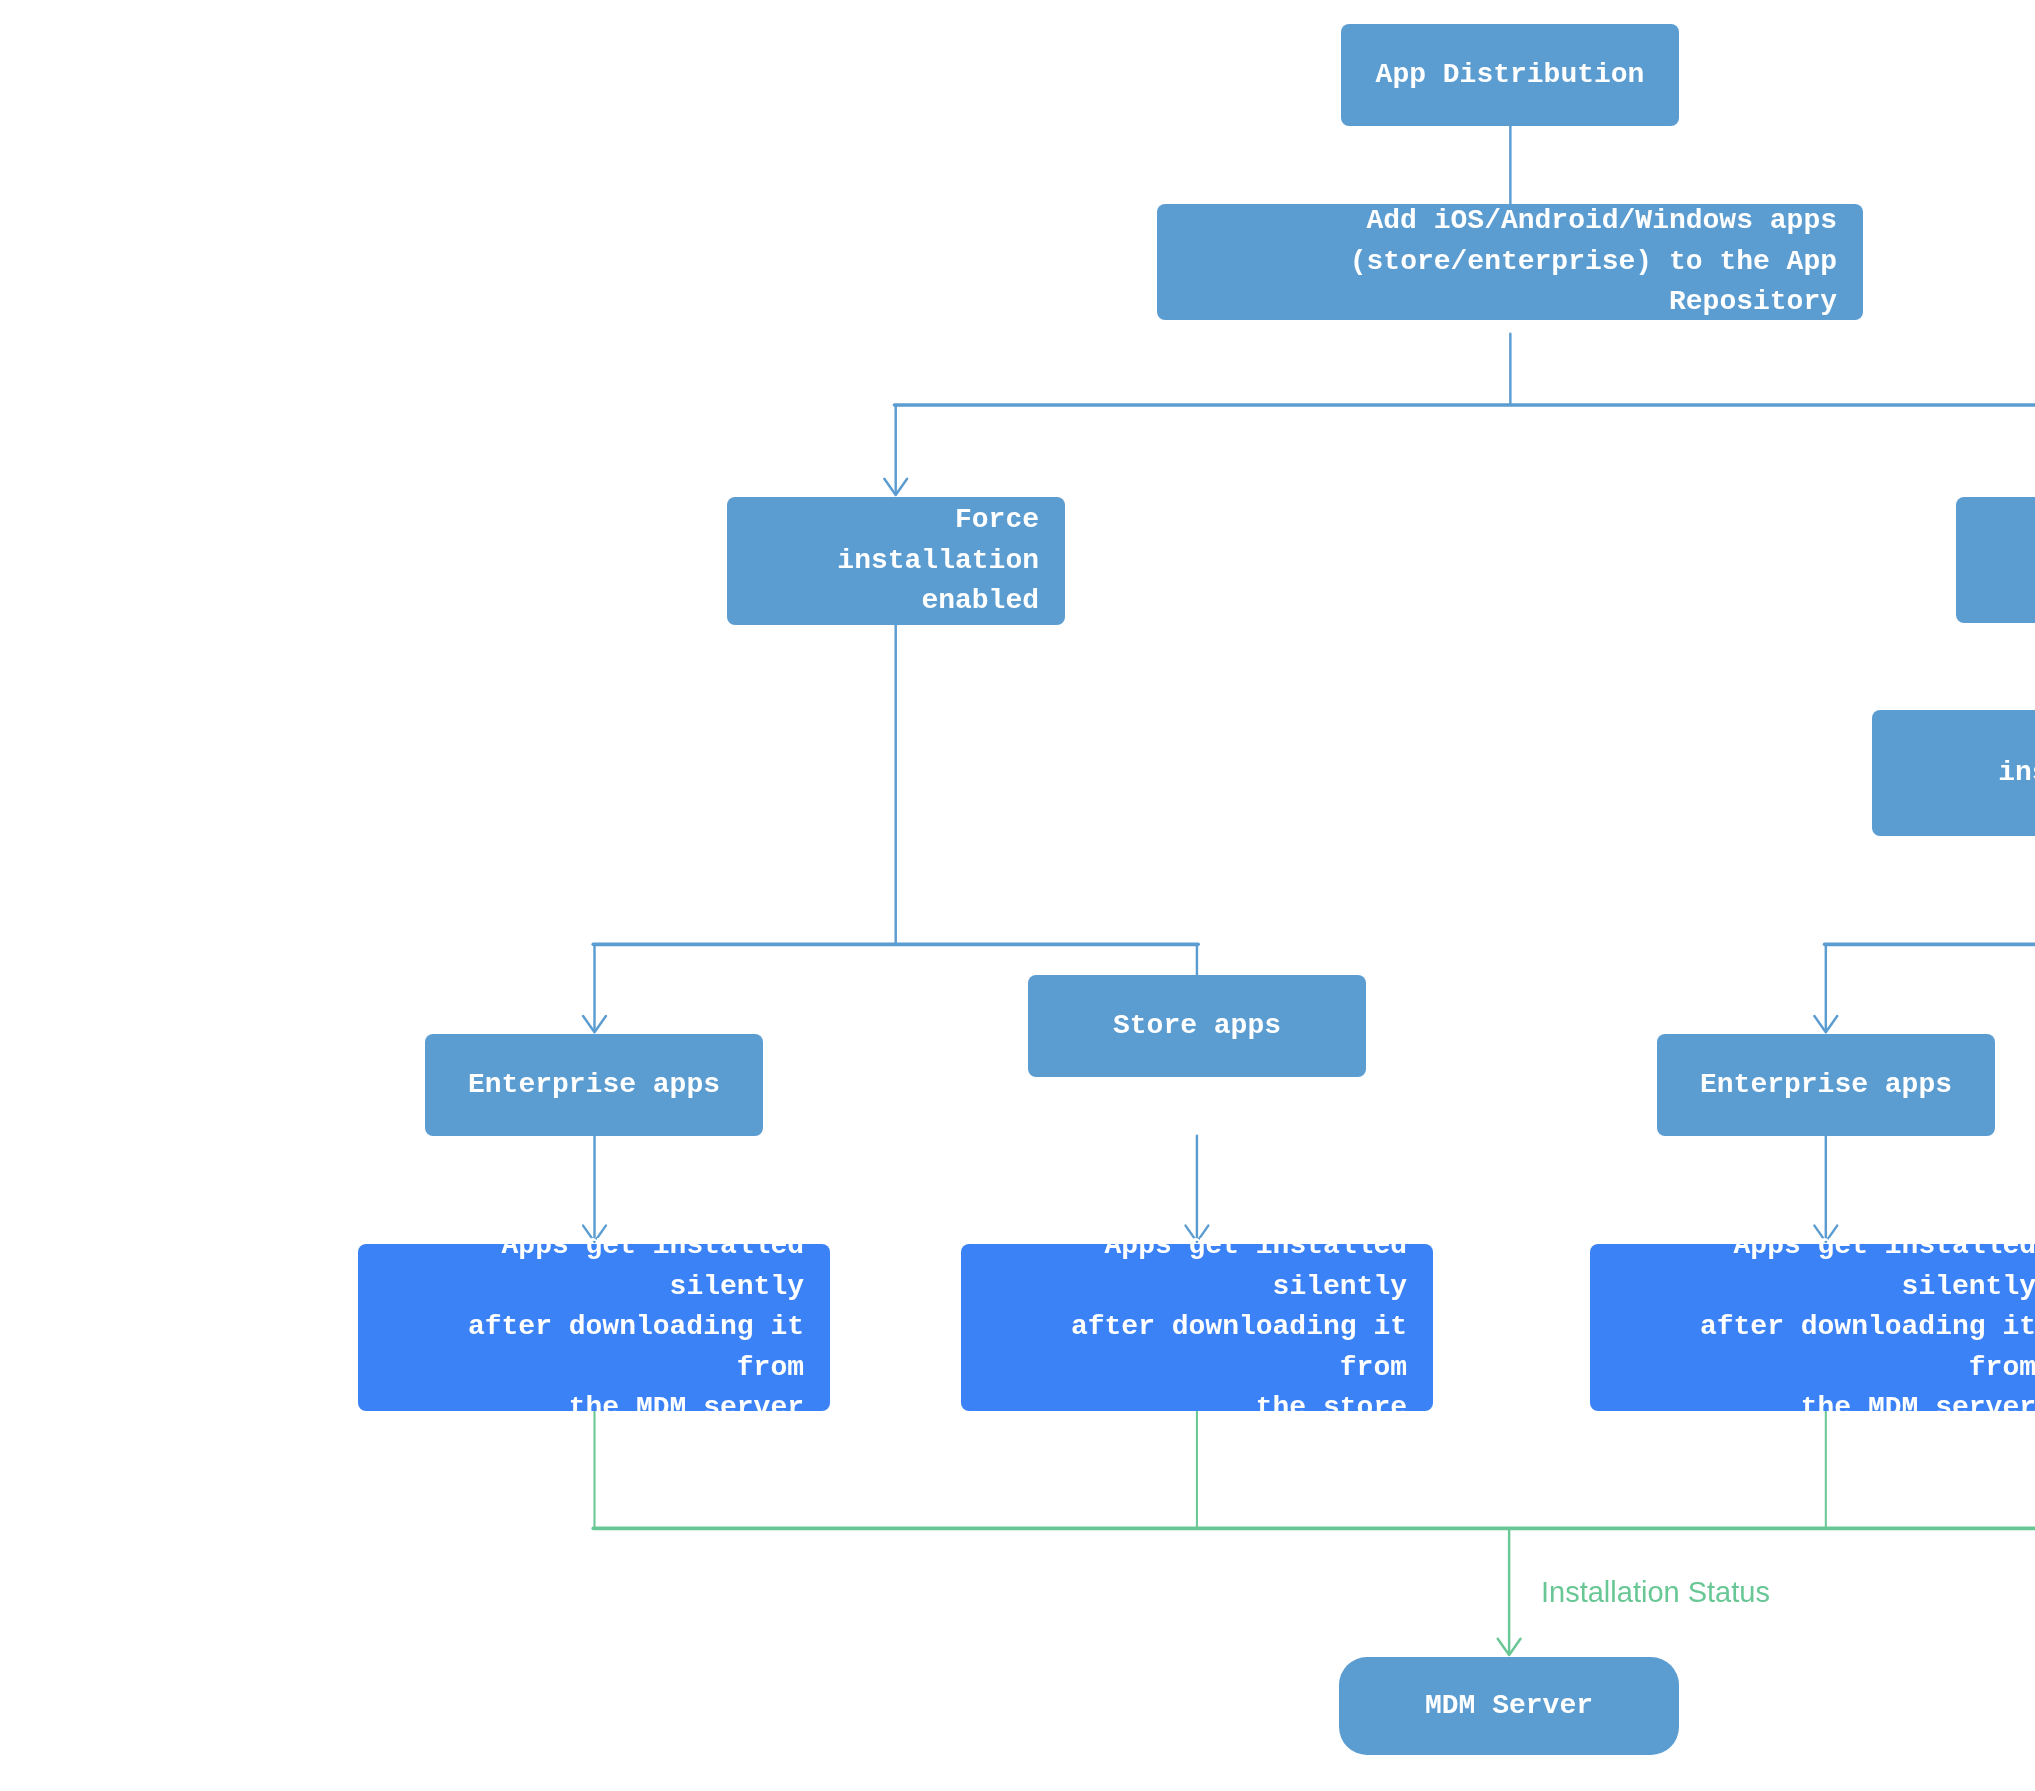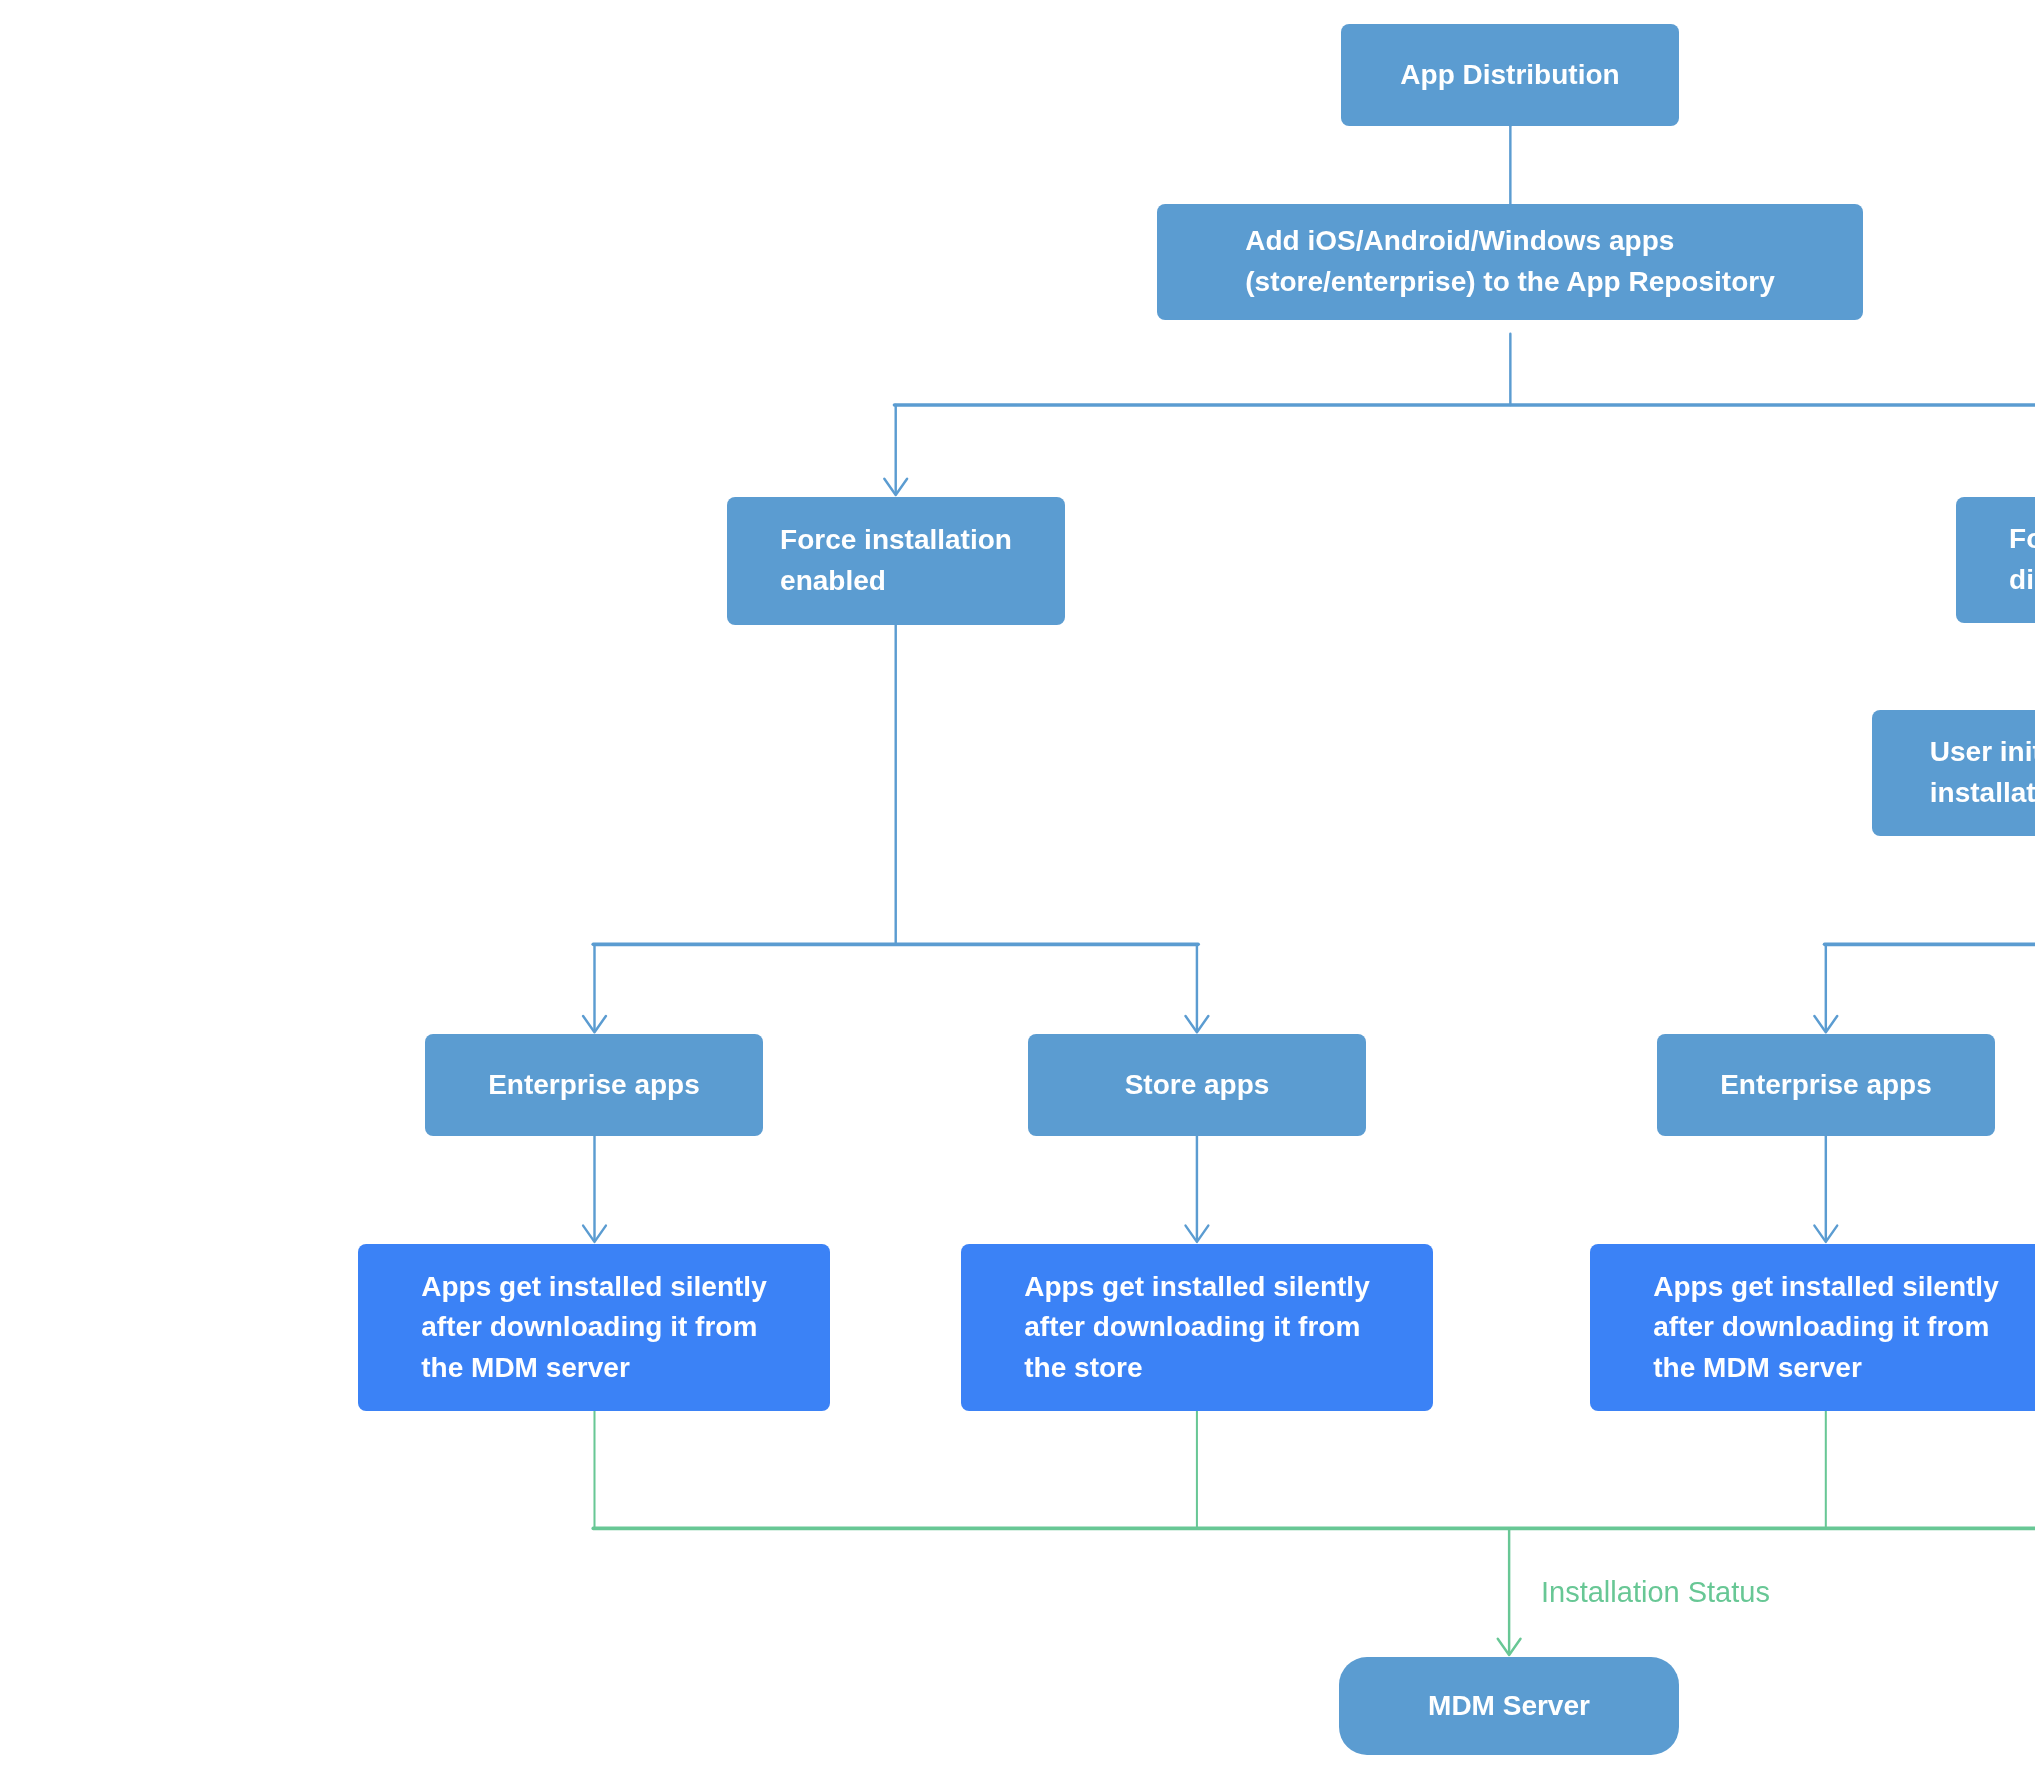--- a/index.html
+++ b/index.html
@@ -20,29 +20,30 @@
     left: 0;
     top: 0;
     width: 3142px;
     height: 1791px;
   }
   .node {
     position: absolute;
     display: flex;
     align-items: center;
     justify-content: center;
-    text-align: left;
+    text-align: right;
     color: #ffffff;
     font-weight: 700;
     font-size: 28px;
     line-height: 1.45;
     border-radius: 8.1px;
     white-space: pre-line;
     box-sizing: border-box;
     padding: 0 26px;
+    font-family: Liberation Mono, monospace;
   }
   .node.blue  { background: #5b9cd1; }
   .node.green { background: #3b82f6; }
   .edge-label {
     position: absolute;
     color: #68c795;
     font-weight: 400;
     font-size: 29px;
     white-space: nowrap;
   }
@@ -112,21 +113,21 @@
 enabled</div>
 
   <div class="node blue" style="left:1956px; top:497px; width:338px; height:126px;">Force installation
 disabled</div>
 
   <div class="node blue" style="left:1872px; top:710px; width:505px; height:126px;">User initiates
 installation from App Catalog</div>
 
   <div class="node blue" style="left:425px; top:1034px; width:338px; height:102px;">Enterprise apps</div>
 
-  <div class="node blue" style="left:1028px; top:1034px; width:338px; height:102px;">Store apps</div>
+  <div class="node blue" style="left:1028px; top:975px; width:338px; height:102px;">Store apps</div>
 
   <div class="node blue" style="left:1657px; top:1034px; width:338px; height:102px;">Enterprise apps</div>
 
   <div class="node green" style="left:358px; top:1244px; width:472px; height:167px;">Apps get installed silently
 after downloading it from
 the MDM server</div>
 
   <div class="node green" style="left:961px; top:1244px; width:472px; height:167px;">Apps get installed silently
 after downloading it from
 the store</div>

